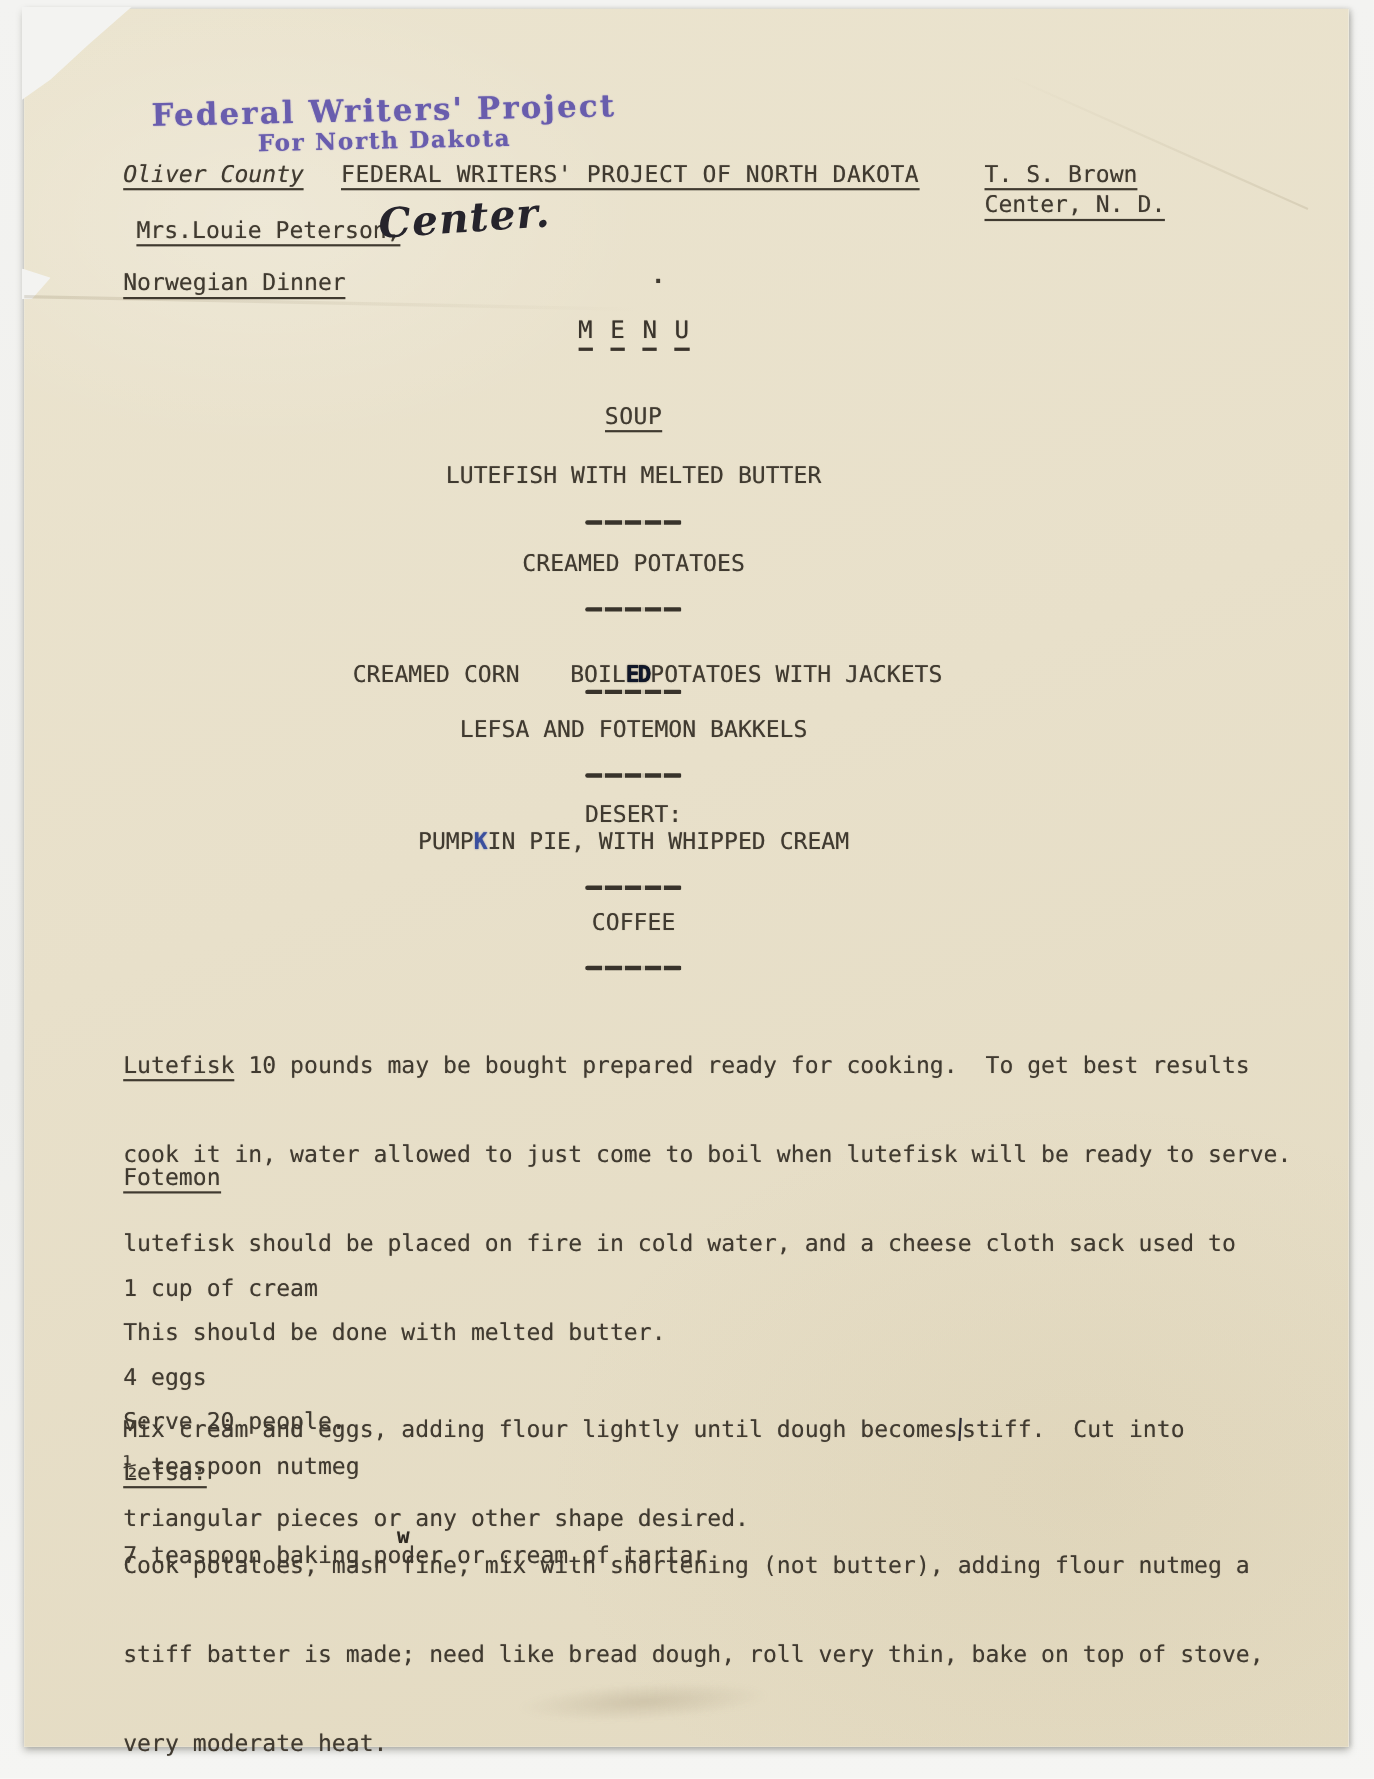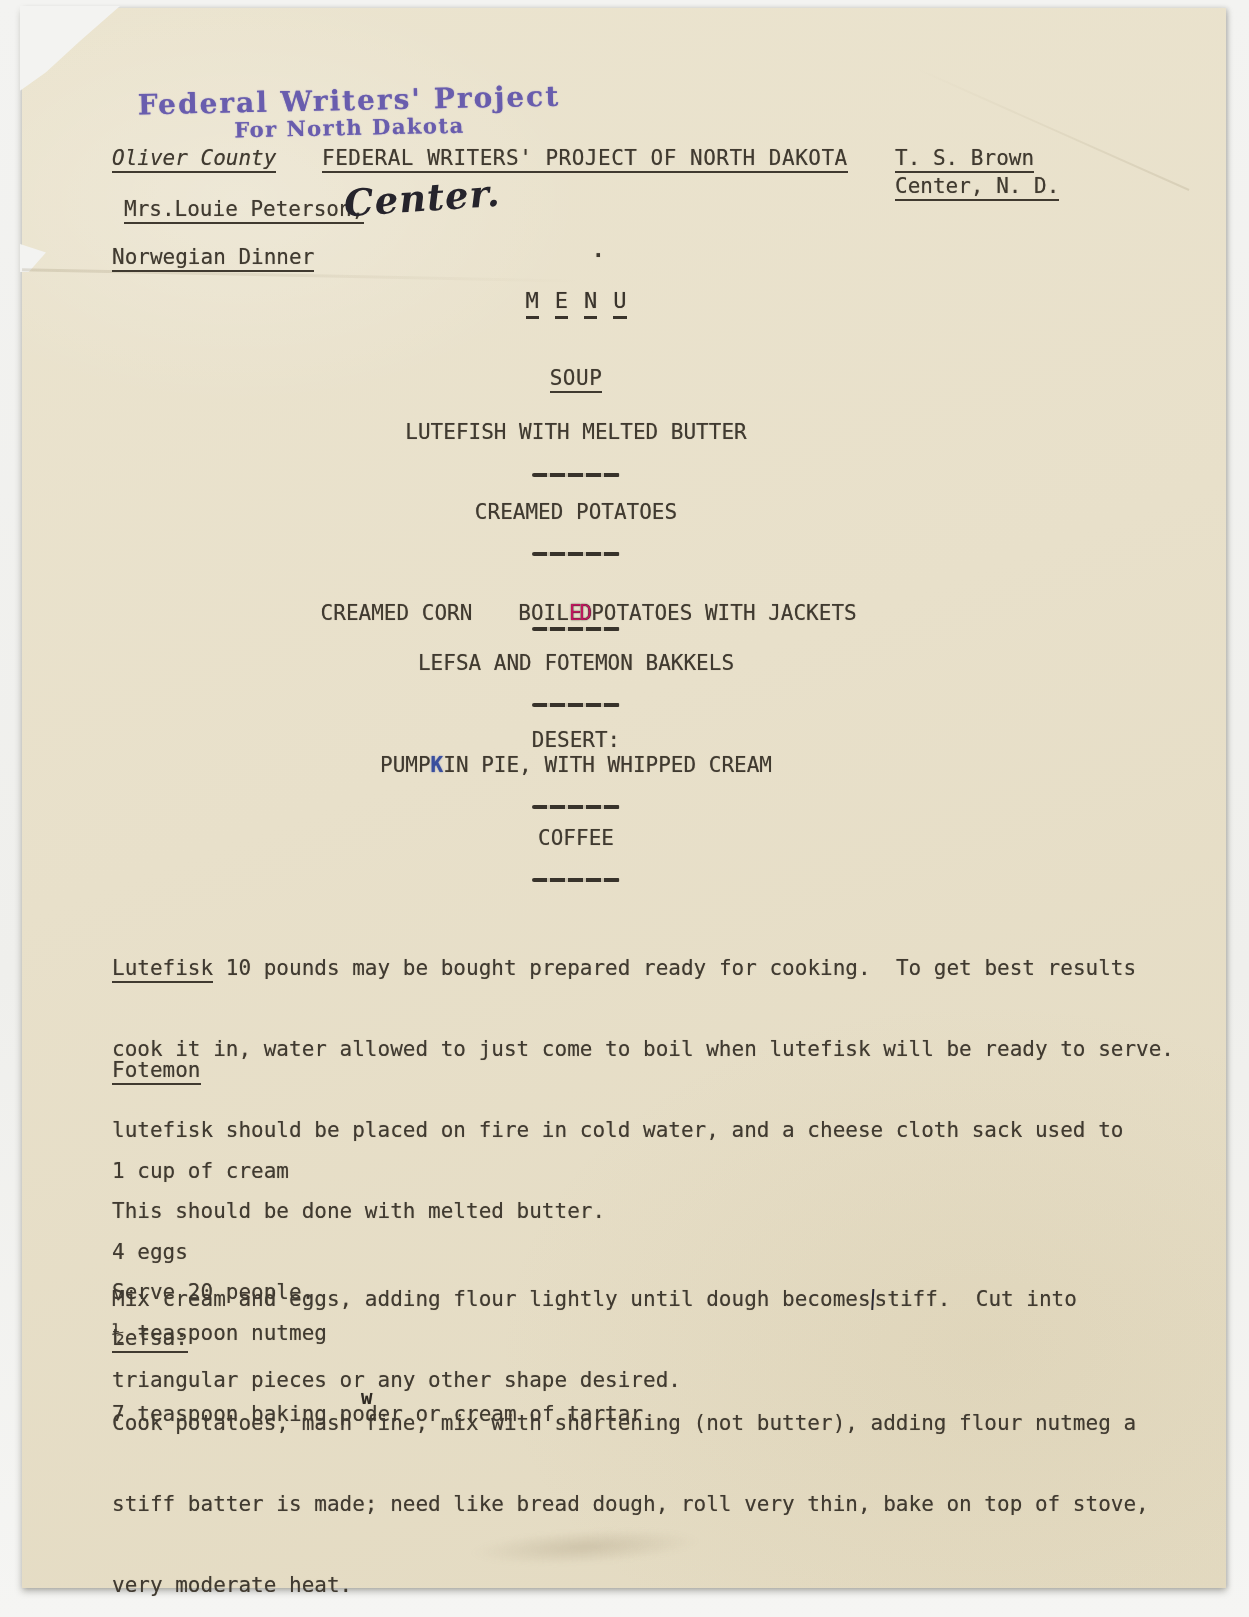--- a/index.html
+++ b/index.html
@@ -50,21 +50,21 @@
   .menu-line{position:absolute;left:-26px;width:1204px;text-align:center;}
   .menu-letter{display:inline-block;margin:0 8px;font-size:22px;
     border-bottom:3px solid currentColor;padding-bottom:3px;color:#3a342c;
     text-shadow:0 0 .7px rgba(58,52,44,.6);}
   .mdiv{position:absolute;left:-26px;width:1204px;text-align:center;}
   .mdiv span{display:inline-block;width:88px;height:4px;
     background:repeating-linear-gradient(90deg,#38332b 0 15px,rgba(56,51,43,.15) 15px 18px);
     border-radius:2px;}
   .two-col{display:inline-flex;gap:46px;}
 
-  .overtype{font-weight:normal;color:#be185d;text-shadow:0 0 1.5px #17130f,0 0 .5px #17130f;
+  .overtype{font-weight:bold;color:#0f172a;text-shadow:0 0 1.5px #17130f,0 0 .5px #17130f;
     letter-spacing:-2px;margin-right:1px;}
   .blue-over{font-weight:bold;color:#3a4f9e;text-shadow:0 0 1.5px rgba(58,79,158,.9);}
   .w-wrap{position:relative;display:inline-block;}
   .w-above{position:absolute;left:-4px;top:-17px;font-size:19px;font-weight:bold;color:#2e2922;}
   .ink-stroke{display:inline-block;width:2px;height:21px;background:#2b2933;
     transform:rotate(3deg) translateY(4px);margin:0 1px;}
 
   .block{position:absolute;line-height:27px;font-size:21px;color:#403a30;
     white-space:pre;text-shadow:0 0 .7px rgba(64,58,48,.5);}
 </style>
@@ -78,21 +78,21 @@
   <div class="crease2"></div>
   <div class="smudge"></div>
 </div>
 
 <div class="stamp">
   <div class="stamp-l1">Federal Writers' Project</div>
   <div class="stamp-l2">For North Dakota</div>
 </div>
 
 <div class="t" style="left:112px;top:146px;font-style:italic;"><span class="u">Oliver County</span></div>
-<div class="t caps" style="left:322px;top:146px;"><span class="u">FEDERAL WRITERS' PROJECT OF NORTH DAKOTA</span></div>
+<div class="t caps" style="left:310px;top:146px;"><span class="u">FEDERAL WRITERS' PROJECT OF NORTH DAKOTA</span></div>
 <div class="t" style="left:895px;top:146px;"><span class="u">T. S. Brown</span></div>
 <div class="t" style="left:895px;top:174px;"><span class="u">Center, N. D.</span></div>
 
 <div class="t" style="left:124px;top:197px;"><span class="u">Mrs.Louie Peterson,</span></div>
 <div class="hand" style="left:344px;top:176px;">Center.</div>
 
 <div class="t" style="left:112px;top:245px;"><span class="u">Norwegian Dinner</span></div>
 <div class="t" style="left:592px;top:238px;font-weight:bold;">.</div>
 
 <div class="menu-line" style="top:288px;">

